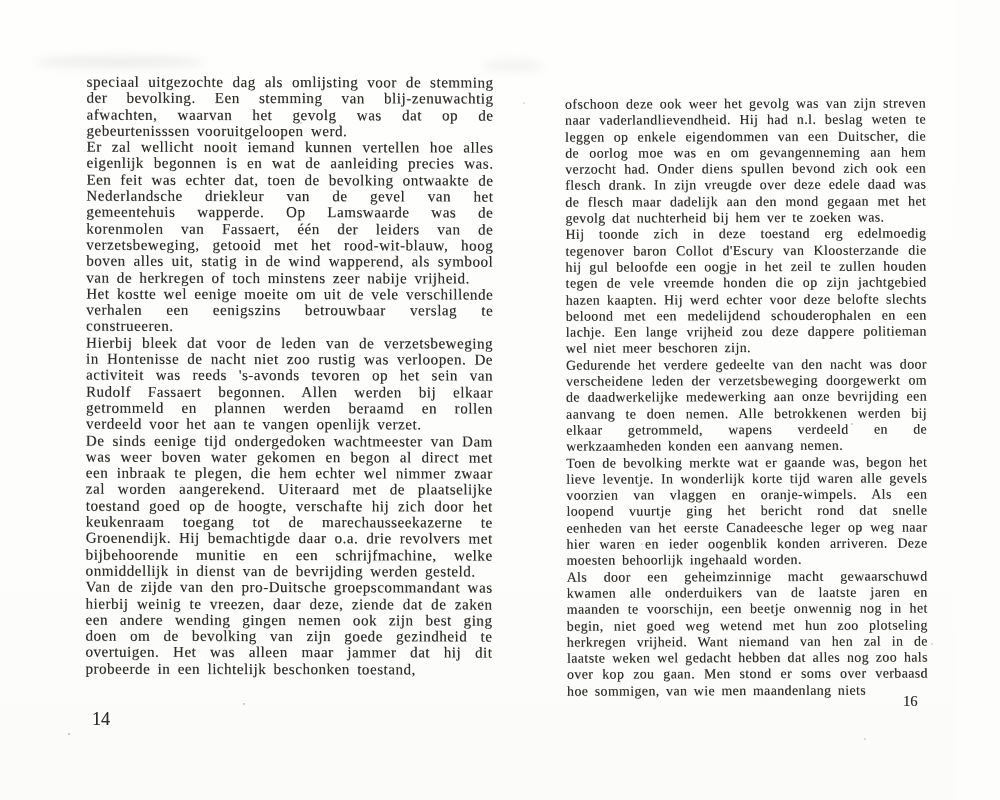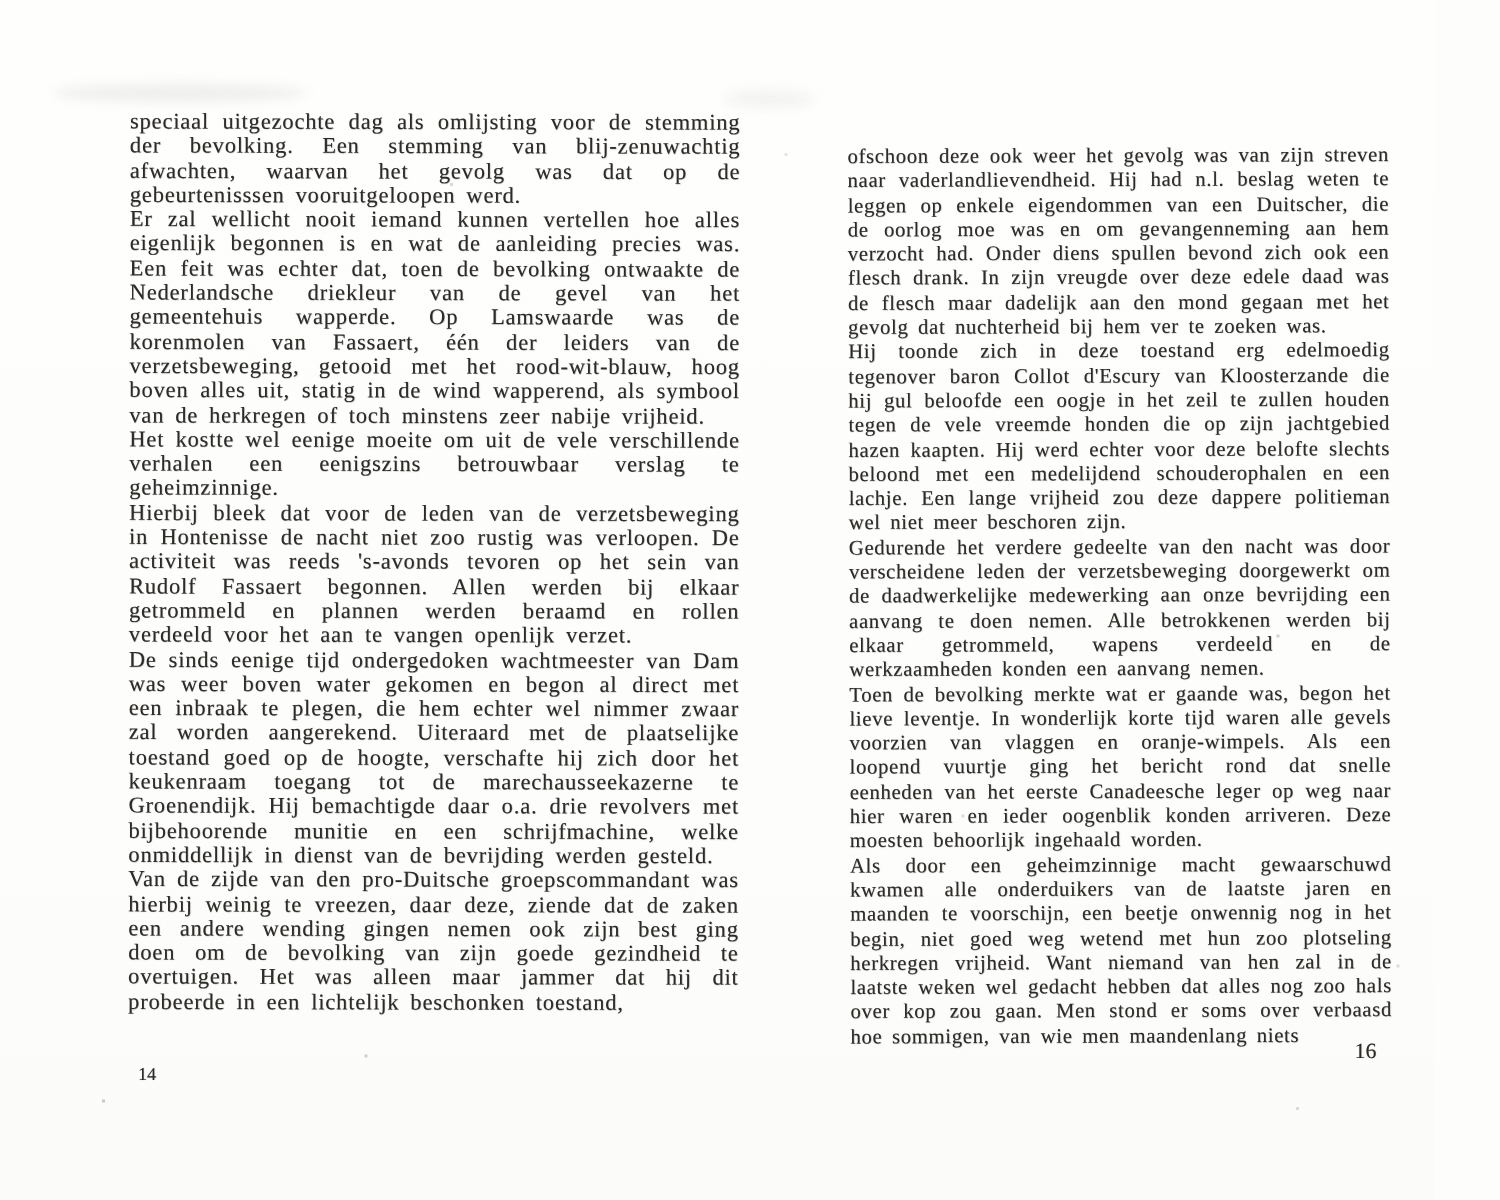--- a/index.html
+++ b/index.html
@@ -35,21 +35,21 @@
     left: 566px; top: 96px; width: 361px;
     font-size: 13.8px; line-height: 16.3px;
     letter-spacing: 0.45px; word-spacing: 2.5px;
     transform: rotate(-0.2deg);
   }
   .page-num {
     position: absolute;
     color: #2d2b28;
     text-shadow: 0.3px 0.3px 0.5px rgba(45,43,40,0.5);
   }
-  .page-num-left  { left: 92px;  top: 709px; font-size: 12px; }
+  .page-num-left  { left: 92px;  top: 709px; font-size: 18px; }
   .page-num-right { left: 903px; top: 693px; font-size: 14.5px; }
   .smudge {
     position: absolute; left: 35px; top: 56px;
     width: 170px; height: 12px;
     background: #b9b9b4; opacity: 0.22;
     filter: blur(4px); border-radius: 50%;
   }
   .smudge2 {
     position: absolute; left: 483px; top: 60px;
     width: 60px; height: 12px;
@@ -79,21 +79,21 @@
 
 <div class="spread">
 
   <div class="smudge"></div>
   <div class="smudge2"></div>
   <div class="noise"></div>
 
   <div class="text-block left-text" lang="nl">
     <p>speciaal uitgezochte dag als omlijsting voor de stemming der bevolking. Een stemming van blij-zenuwachtig afwachten, waarvan het gevolg was dat op de gebeurtenisssen vooruitgeloopen werd.</p>
     <p>Er zal wellicht nooit iemand kunnen vertellen hoe alles eigenlijk begonnen is en wat de aanleiding precies was. Een feit was echter dat, toen de bevolking ontwaakte de Nederlandsche driekleur van de gevel van het gemeentehuis wapperde. Op Lamswaarde was de korenmolen van Fassaert, één der leiders van de verzetsbeweging, getooid met het rood-wit-blauw, hoog boven alles uit, statig in de wind wapperend, als symbool van de herkregen of toch minstens zeer nabije vrijheid.</p>
-    <p>Het kostte wel eenige moeite om uit de vele verschillende verhalen een eenigszins betrouwbaar verslag te geheimzinnige.</p>
+    <p>Het kostte wel eenige moeite om uit de vele verschillende verhalen een eenigszins betrouwbaar verslag te construeeren.</p>
     <p>Hierbij bleek dat voor de leden van de verzetsbeweging in Hontenisse de nacht niet zoo rustig was verloopen. De activiteit was reeds 's-avonds tevoren op het sein van Rudolf Fassaert begonnen. Allen werden bij elkaar getrommeld en plannen werden beraamd en rollen verdeeld voor het aan te vangen openlijk verzet.</p>
     <p>De sinds eenige tijd ondergedoken wachtmeester van Dam was weer boven water gekomen en begon al direct met een inbraak te plegen, die hem echter wel nimmer zwaar zal worden aangerekend. Uiteraard met de plaatselijke toestand goed op de hoogte, verschafte hij zich door het keukenraam toegang tot de marechausseekazerne te Groenendijk. Hij bemachtigde daar o.a. drie revolvers met bijbehoorende munitie en een schrijfmachine, welke onmiddellijk in dienst van de bevrijding werden gesteld.</p>
     <p>Van de zijde van den pro-Duitsche groepscommandant was hierbij weinig te vreezen, daar deze, ziende dat de zaken een andere wending gingen nemen ook zijn best ging doen om de bevolking van zijn goede gezindheid te overtuigen. Het was alleen maar jammer dat hij dit probeerde in een lichtelijk beschonken toestand,</p>
   </div>
 
   <div class="page-num page-num-left">14</div>
 
   <div class="text-block right-text" lang="nl">
     <p>ofschoon deze ook weer het gevolg was van zijn streven naar vaderlandlievendheid. Hij had n.l. beslag weten te leggen op enkele eigendommen van een Duitscher, die de oorlog moe was en om gevangenneming aan hem verzocht had. Onder diens spullen bevond zich ook een flesch drank. In zijn vreugde over deze edele daad was de flesch maar dadelijk aan den mond gegaan met het gevolg dat nuchterheid bij hem ver te zoeken was.</p>
     <p>Hij toonde zich in deze toestand erg edelmoedig tegenover baron Collot d'Escury van Kloosterzande die hij gul beloofde een oogje in het zeil te zullen houden tegen de vele vreemde honden die op zijn jachtgebied hazen kaapten. Hij werd echter voor deze belofte slechts beloond met een medelijdend schouderophalen en een lachje. Een lange vrijheid zou deze dappere politieman wel niet meer beschoren zijn.</p>

